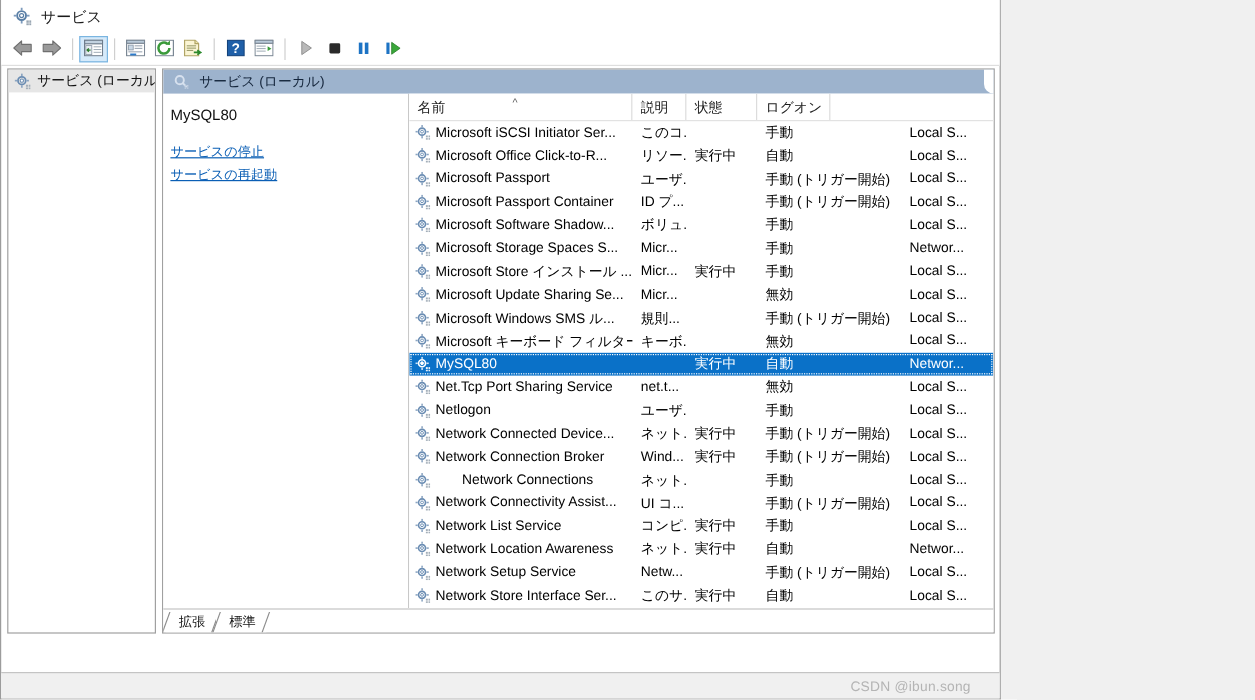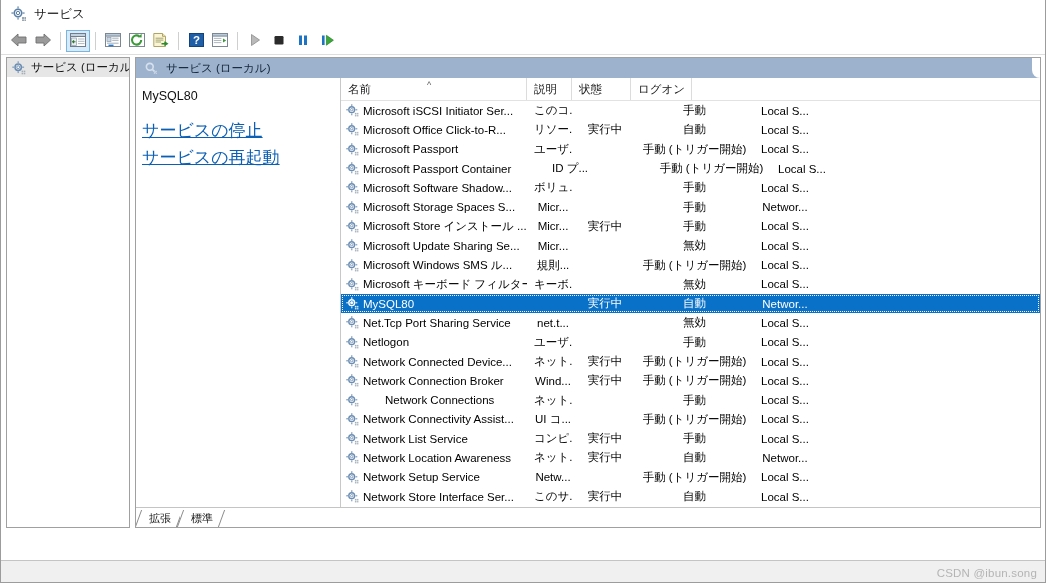--- a/index.html
+++ b/index.html
@@ -3,21 +3,21 @@
 <meta charset="utf-8">
 <style>
   html,body{margin:0;padding:0;}
   body{
     width:1046px;height:583px;overflow:hidden;
     background:#f0f0f0;
     font-family:"Liberation Sans","DejaVu Sans",sans-serif;
     font-size:12px;color:#000;
     -webkit-font-smoothing:antialiased;
   }
-  .app{position:relative;width:1046px;height:583px;background:#ffffff;box-sizing:border-box;
+  .app{position:relative;width:834px;height:583px;background:#ffffff;box-sizing:border-box;
        border-left:1px solid #9c9c9c;border-right:1px solid #9c9c9c;border-bottom:1px solid #9c9c9c;}
 
   
   .titlebar{height:28px;display:flex;align-items:center;padding-left:10px;background:#ffffff;}
   .titlebar .tb-icon{width:16px;height:16px;margin-right:7px;flex:0 0 auto;}
   .titlebar .tb-text{font-size:12.5px;color:#1a1a1a;}
 
   
   .menubar{height:22px;display:flex;align-items:center;padding-left:10px;background:#ffffff;}
   .menuitem{font-size:12px;color:#101010;padding:2px 9px 2px 0;margin-right:11px;cursor:default;white-space:nowrap;}
@@ -48,30 +48,30 @@
   .rp-header .rh-label{font-size:11.5px;color:#14253b;}
   .rp-header::after{content:"";position:absolute;right:0;top:0;width:8px;height:20px;
                     background:#ffffff;border-bottom-left-radius:8px;}
 
   .rp-body{flex:1 1 auto;display:flex;overflow:hidden;}
 
   
   .details{width:205px;flex:0 0 205px;background:#ffffff;padding:11px 0 0 6px;box-sizing:border-box;
            border-right:1px solid #c8c8c8;}
   .svc-title{font-size:12.5px;color:#101010;margin-bottom:16px;}
-  .svc-link{font-size:17px;color:#0b5fb5;text-decoration:underline;display:block;margin-bottom:4px;cursor:pointer;}
+  .svc-link{font-size:11px;color:#0b5fb5;text-decoration:underline;display:block;margin-bottom:4px;cursor:pointer;}
 
   
   .listwrap{flex:1 1 auto;display:flex;flex-direction:column;overflow:hidden;position:relative;background:#fff;}
   .lhead{height:22px;display:flex;align-items:stretch;background:#ffffff;border-bottom:1px solid #e2e2e2;flex:0 0 auto;}
   .lh{display:flex;align-items:center;font-size:11.5px;color:#1c1c1c;padding-left:7px;position:relative;
       border-right:1px solid #dcdcdc;box-sizing:border-box;white-space:nowrap;}
   .lh .sortmark{position:absolute;left:86px;top:2px;font-size:9px;color:#5c5c5c;}
 
-  .lrows{flex:1 1 auto;overflow:hidden;position:relative;text-align:center;}
+  .lrows{flex:1 1 auto;overflow:hidden;position:relative;}
   .lrow{height:19.3px;display:flex;align-items:center;white-space:nowrap;}
   .lrow.sel{background:#0a71c8;color:#ffffff;outline:1px dotted #ffffff;outline-offset:-2px;}
   .cell{overflow:hidden;text-overflow:clip;white-space:nowrap;font-size:11.5px;box-sizing:border-box;}
   .c-name{display:flex;align-items:center;padding-left:5px;}
   .c-name .sicon{width:13px;height:13px;margin-right:4px;flex:0 0 auto;}
   .c-desc{padding-left:7px;}
   .c-state{padding-left:7px;}
   .c-start{padding-left:7px;}
   .c-logon{padding-left:7px;}
 
@@ -81,21 +81,21 @@
   .tab{position:relative;height:17px;display:flex;align-items:center;padding:0 9px 0 11px;font-size:11px;color:#121212;
        background:#ffffff;}
   .tab::before{content:"";position:absolute;left:0;top:0;bottom:0;width:9px;
                border-left:1px solid #8c8c8c;transform:skewX(-20deg);}
   .tab::after{content:"";position:absolute;right:0;top:0;bottom:0;width:9px;
               border-right:1px solid #8c8c8c;transform:skewX(-20deg);}
 
   .bottombar{position:absolute;left:0;right:0;bottom:0;height:22px;background:#f0f0f0;
              border-top:1px solid #c4c4c4;box-sizing:border-box;}
 
-  .watermark{position:absolute;right:8px;bottom:3px;font-size:11.5px;color:#b4b4b4;letter-spacing:.2px;}
+  .watermark{position:absolute;right:24px;bottom:3px;font-size:11.5px;color:#b4b4b4;letter-spacing:.2px;}
 </style>
 </head>
 <body>
 
 <div class="app">
 
   <div class="titlebar">
     <span class="tb-icon">
       <svg width="16" height="16" viewBox="0 0 16 16">
         <g fill="none" stroke="#5a7fa6" stroke-width="1.6">
@@ -419,21 +419,21 @@
                       </g>
                       <g fill="#a3aeb9">
                         <rect x="8.9" y="8.9" width="1.6" height="1.6"></rect>
                         <rect x="11.1" y="8.9" width="1.3" height="1.6"></rect>
                         <rect x="8.9" y="11.1" width="1.6" height="1.3"></rect>
                         <rect x="11.1" y="11.1" width="1.3" height="1.3"></rect>
                       </g>
                     </svg></span>
                   <span>Microsoft Passport Container</span>
                 </div>
-                <div class="cell c-desc" style="width: 45px; flex: 0 0 45px; margin-left: 17px;">ID プ...</div>
+                <div class="cell c-desc" style="width: 45px; flex: 0 0 45px;">ID プ...</div>
                 <div class="cell c-state" style="width: 59px; flex: 0 0 59px;"></div>
                 <div class="cell c-start" style="width: 120px; flex: 0 0 120px;">手動 (トリガー開始)</div>
                 <div class="cell c-logon" style="width: 61px; flex: 0 0 61px;">Local S...</div>
               </div>
               <div class="lrow">
                 <div class="cell c-name" style="width: 186px; flex: 0 0 186px;">
                   <span class="sicon"><svg width="13" height="13" viewBox="0 0 13 13">
                       <circle cx="5.7" cy="5.7" r="2.9" fill="none" stroke="#6b8db3" stroke-width="1.4"></circle>
                       <circle cx="5.7" cy="5.7" r="1.2" fill="#ffffff" stroke="#6b8db3" stroke-width="0.8"></circle>
                       <g fill="#8ba5c2">

